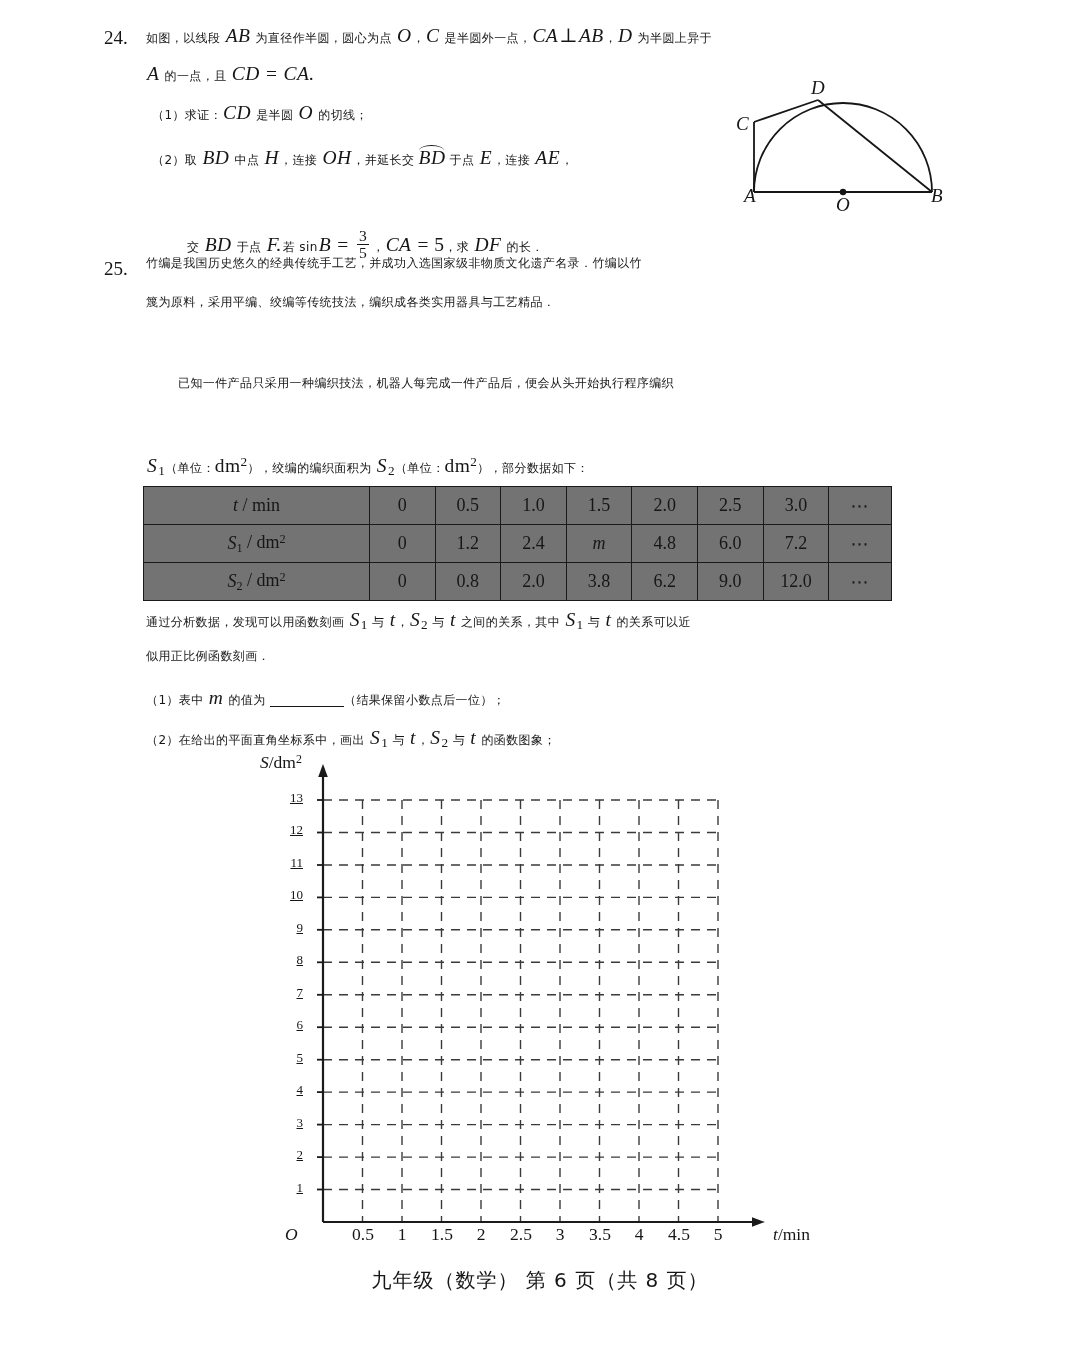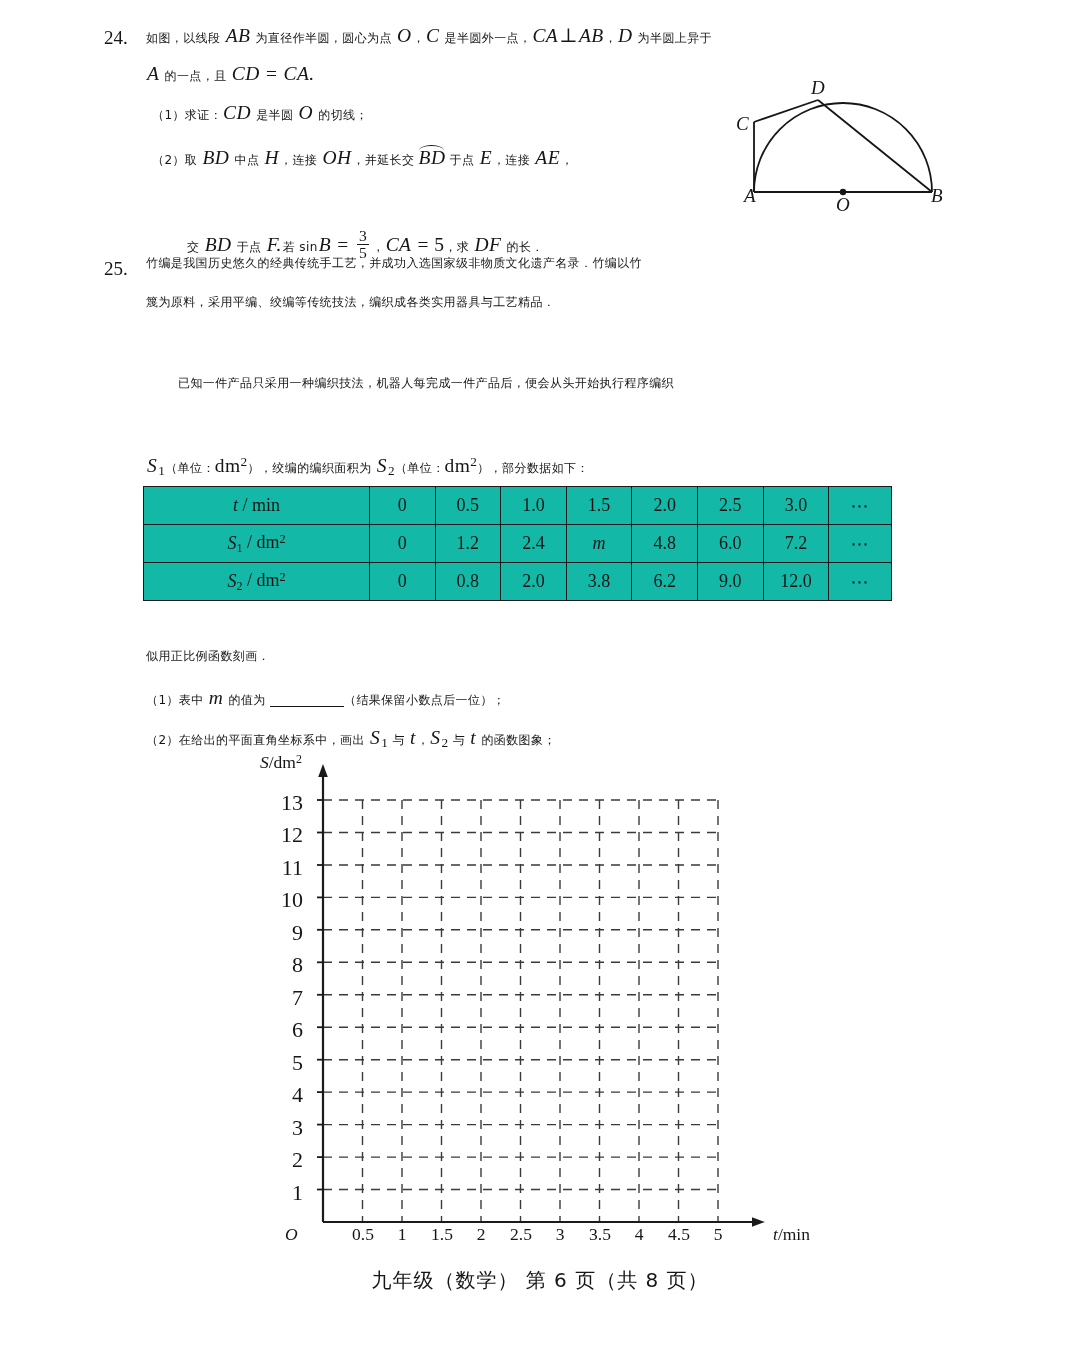--- a/index.html
+++ b/index.html
@@ -86,21 +86,21 @@
     vertical-align: -3px;
   }
 
   
   .datatable {
     position: absolute;
     left: 143px;
     top: 486px;
     border-collapse: collapse;
     font-size: 18px;
-    background: #14b8a6;
+    background: #737373;
   }
   .datatable td {
     border: 1.3px solid #1a1a1a;
     text-align: center;
     height: 37px;
     padding: 0 2px;
     font-family: "Liberation Serif", "DejaVu Serif", serif;
   }
   .datatable td.rowhead {
     width: 223px;
@@ -129,23 +129,24 @@
   }
   .axlabel {
     position: absolute;
     font-family: "Liberation Serif", "DejaVu Serif", serif;
     font-size: 17.5px;
     white-space: nowrap;
   }
   .ytick {
     position: absolute;
     font-family: "Liberation Serif", "DejaVu Serif", serif;
-    font-size: 22px;
+    font-size: 13px;
     text-align: right;
     width: 30px;
+    text-decoration: underline;
   }
   .xtick {
     position: absolute;
     font-family: "Liberation Serif", "DejaVu Serif", serif;
     font-size: 17.5px;
     text-align: center;
     width: 40px;
   }
 
   
@@ -251,20 +252,23 @@
         <td class="cell">2.0</td>
         <td class="cell">3.8</td>
         <td class="cell">6.2</td>
         <td class="cell">9.0</td>
         <td class="cell">12.0</td>
         <td class="dots">⋯</td>
       </tr>
     </tbody>
   </table>
 
+  <div class="line" style="left:146px; top:610px;">
+    <span class="cn">通过分析数据，发现可以用函数刻画 </span><i class="v">S</i><sub>1</sub><span class="cn"> 与 </span><i class="v">t</i><span class="cn">，</span><i class="v">S</i><sub>2</sub><span class="cn"> 与 </span><i class="v">t</i><span class="cn"> 之间的关系，其中 </span><i class="v">S</i><sub>1</sub><span class="cn"> 与 </span><i class="v">t</i><span class="cn"> 的关系可以近</span>
+  </div>
 
   <div class="line cn" style="left:146px; top:650px;">似用正比例函数刻画．</div>
 
   <div class="line" style="left:146px; top:688px;">
     <span class="cn">（1）</span><span class="cn">表中 </span><i class="v">m</i><span class="cn"> 的值为 </span><span class="blank"></span><span class="cn">（结果保留小数点后一位）；</span>
   </div>
 
   <div class="line" style="left:146px; top:728px;">
     <span class="cn">（2）</span><span class="cn">在给出的平面直角坐标系中，画出 </span><i class="v">S</i><sub>1</sub><span class="cn"> 与 </span><i class="v">t</i><span class="cn">，</span><i class="v">S</i><sub>2</sub><span class="cn"> 与 </span><i class="v">t</i><span class="cn"> 的函数图象；</span>
   </div>

